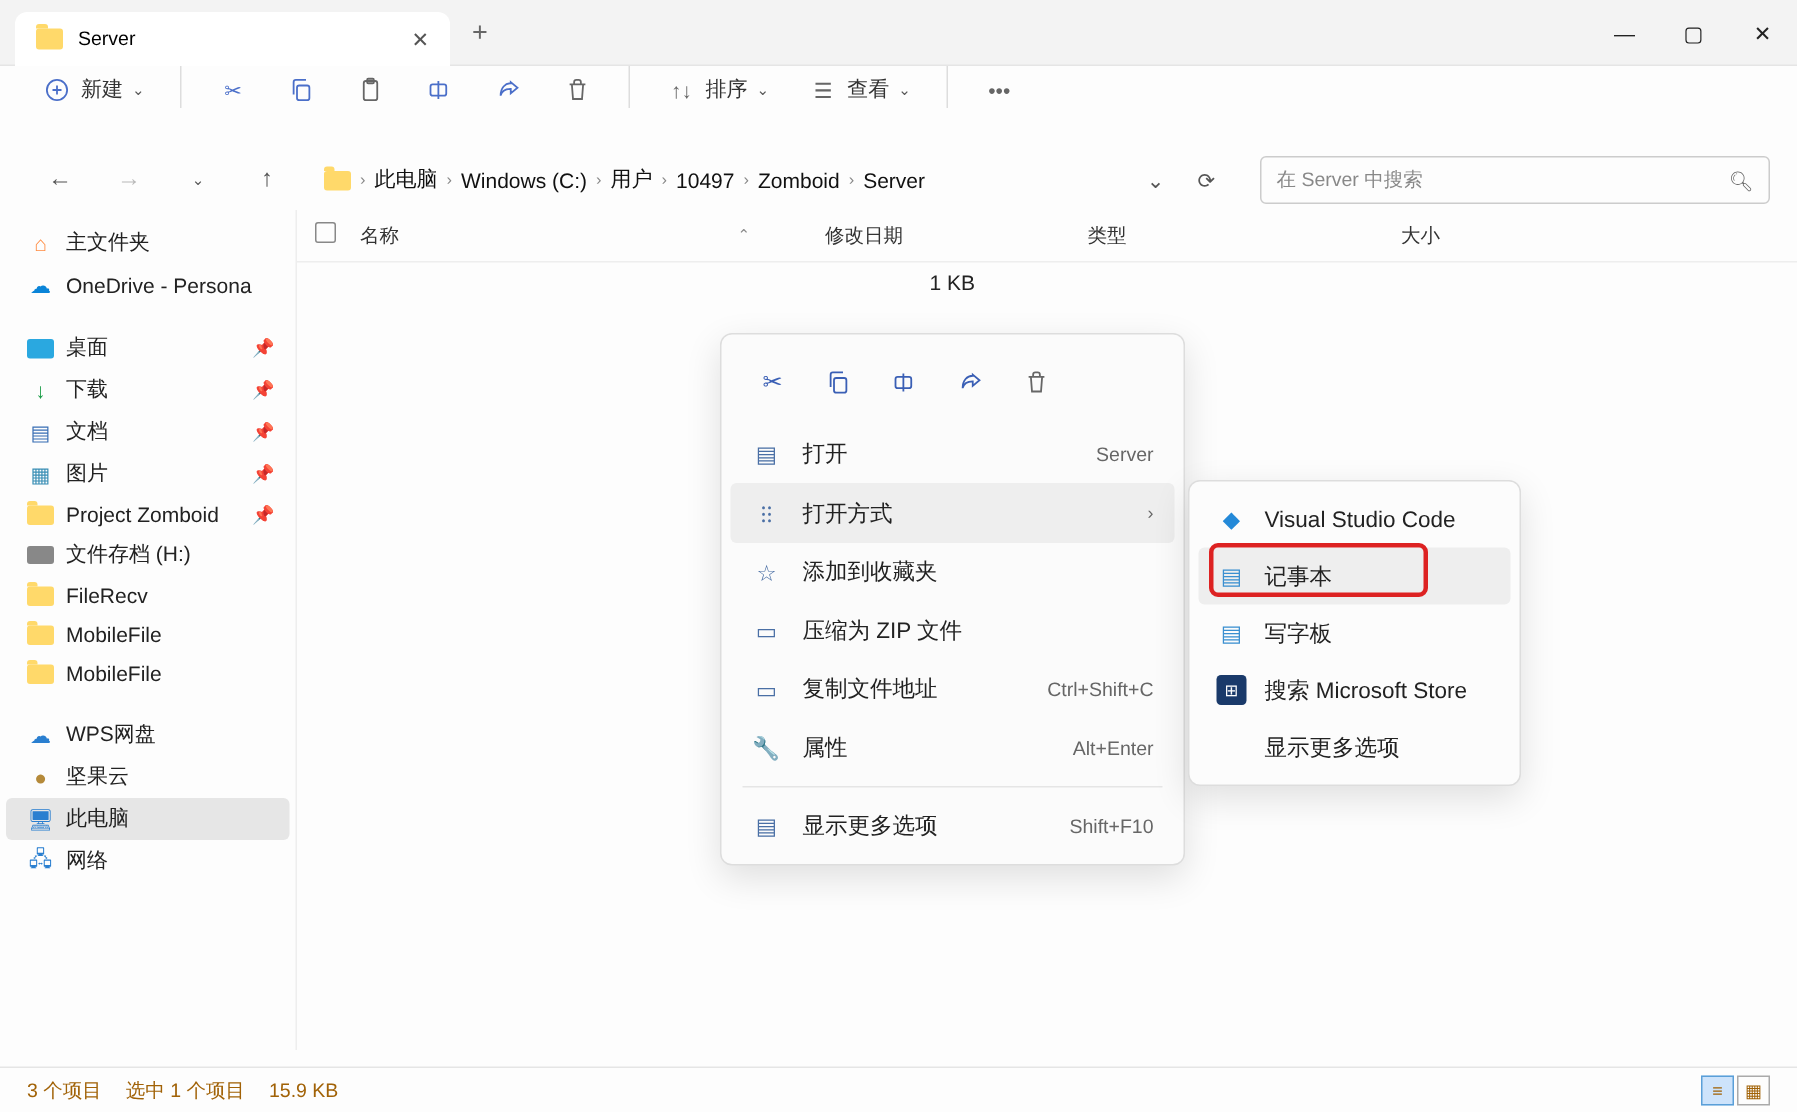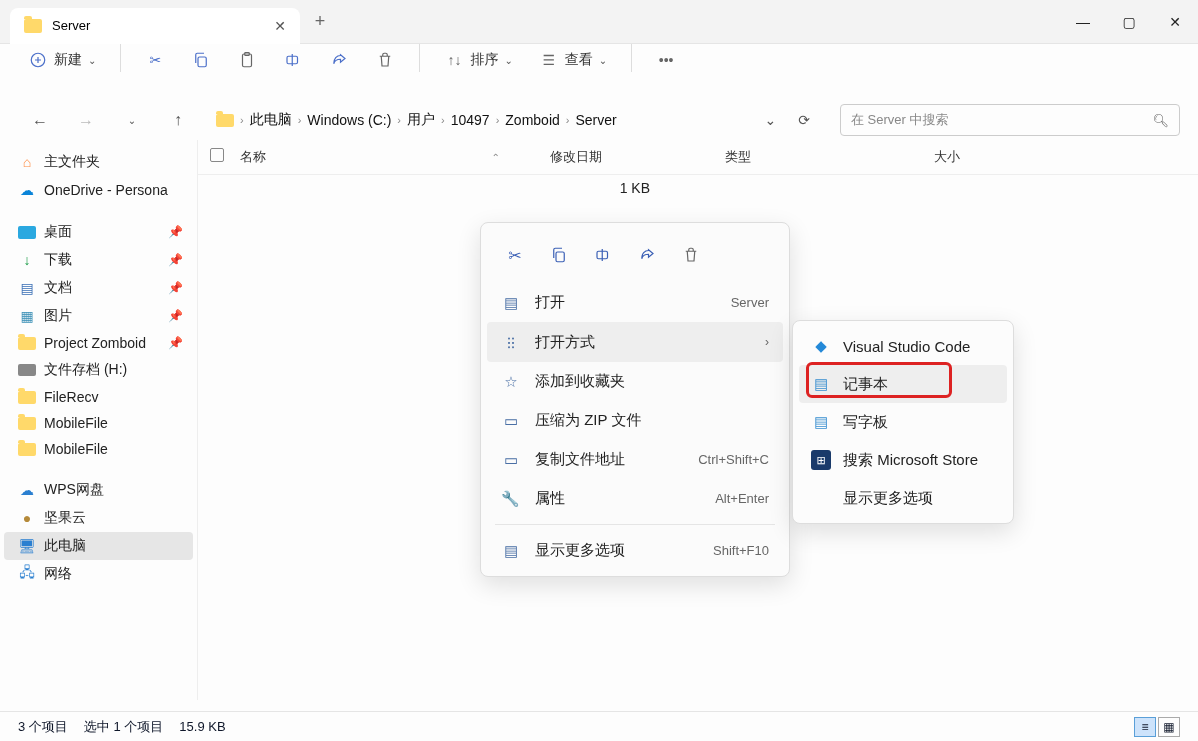--- a/index.html
+++ b/index.html
@@ -83,21 +83,21 @@
 .ctx-sep { height: 1px; background: #e5e5e5; margin: 6px 8px; }
 
 
 .submenu { position: absolute; left: 792px; top: 320px; width: 222px; background: #fcfcfc; border: 1px solid #ddd; border-radius: 8px; box-shadow: 0 8px 24px rgba(0,0,0,0.12); padding: 6px; z-index: 11; }
 .sub-item { display: flex; align-items: center; gap: 12px; padding: 9px 12px; font-size: 15px; color: #222; border-radius: 4px; }
 .sub-item.hover { background: #eee; }
 .sub-icn { width: 20px; height: 20px; display: flex; align-items: center; justify-content: center; }
 .redmark { position: absolute; left: 806px; top: 362px; width: 146px; height: 36px; border: 3px solid #d22; border-radius: 6px; z-index: 12; pointer-events: none; }
 
 
-.statusbar { position: absolute; bottom: 0; left: 0; right: 0; height: 30px; display: flex; align-items: center; padding: 0 18px; font-size: 13px; color: #0f172a; border-top: 1px solid #e5e5e5; gap: 16px; }
+.statusbar { position: absolute; bottom: 0; left: 0; right: 0; height: 30px; display: flex; align-items: center; padding: 0 18px; font-size: 13px; color: #a16207; border-top: 1px solid #e5e5e5; gap: 16px; }
 .viewbtns { margin-left: auto; display: flex; gap: 2px; }
 .viewbtn { width: 22px; height: 20px; border: 1px solid #aaa; display: flex; align-items: center; justify-content: center; font-size: 12px; }
 .viewbtn.active { background: #cde3fb; border-color: #5a9fd8; }
 
 svg { width: 18px; height: 18px; }
 </style>
 </head>
 <body>
 
 <div class="titlebar">

